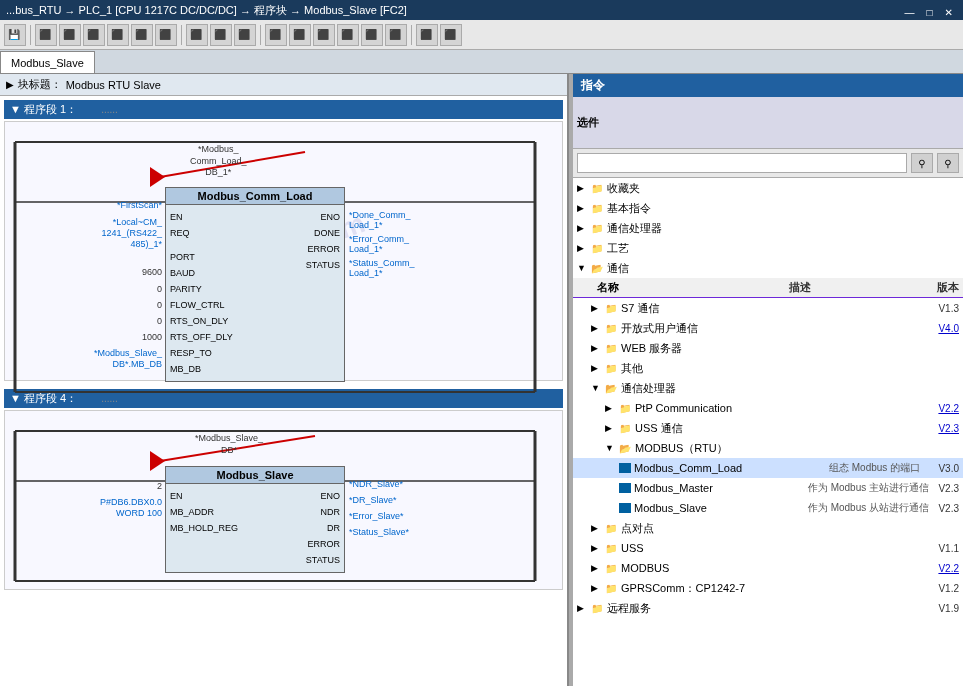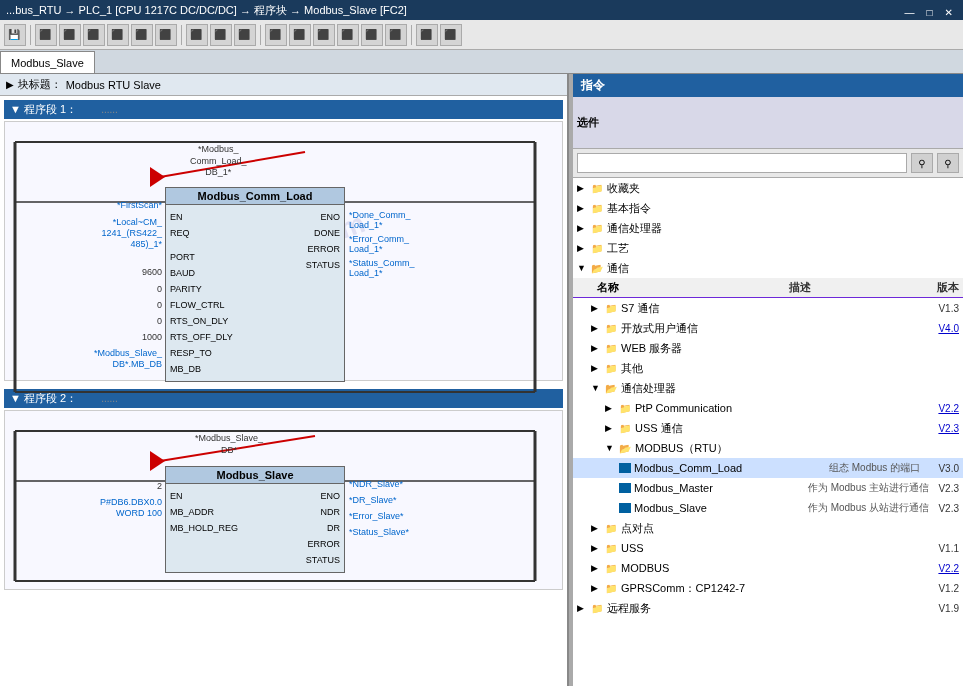--- a/index.html
+++ b/index.html
@@ -391,21 +391,21 @@
           <div style="position:absolute;top:226px;left:2px;font-size:9px;color:#0066cc;text-align:right;width:155px;line-height:1.2;">*Modbus_Slave_<br>DB*.MB_DB</div>
 
           <div style="position:absolute;top:88px;left:344px;font-size:9px;color:#0066cc;white-space:nowrap;">*Done_Comm_<br>Load_1*</div>
           <div style="position:absolute;top:112px;left:344px;font-size:9px;color:#0066cc;white-space:nowrap;">*Error_Comm_<br>Load_1*</div>
           <div style="position:absolute;top:136px;left:344px;font-size:9px;color:#0066cc;white-space:nowrap;">*Status_Comm_<br>Load_1*</div>
         </div>
       </div>
 
       <div id="segment2">
         <div class="segment-header">
-          <span>▼  程序段 2：</span>
+          <span>▼  程序段 4：</span>
           <span class="segment-dots">......</span>
         </div>
 
         <div class="ladder-area" style="min-height:180px;">
           <svg width="540" height="180" style="position:absolute;top:0;left:0;pointer-events:none;overflow:visible;">
             <line x1="10" y1="20" x2="530" y2="20" stroke="#333" stroke-width="2"></line>
             <line x1="10" y1="170" x2="530" y2="170" stroke="#333" stroke-width="2"></line>
             <line x1="10" y1="20" x2="10" y2="170" stroke="#333" stroke-width="3"></line>
             <line x1="530" y1="20" x2="530" y2="170" stroke="#333" stroke-width="3"></line>
             <line x1="10" y1="70" x2="160" y2="70" stroke="#333" stroke-width="1.5"></line>

